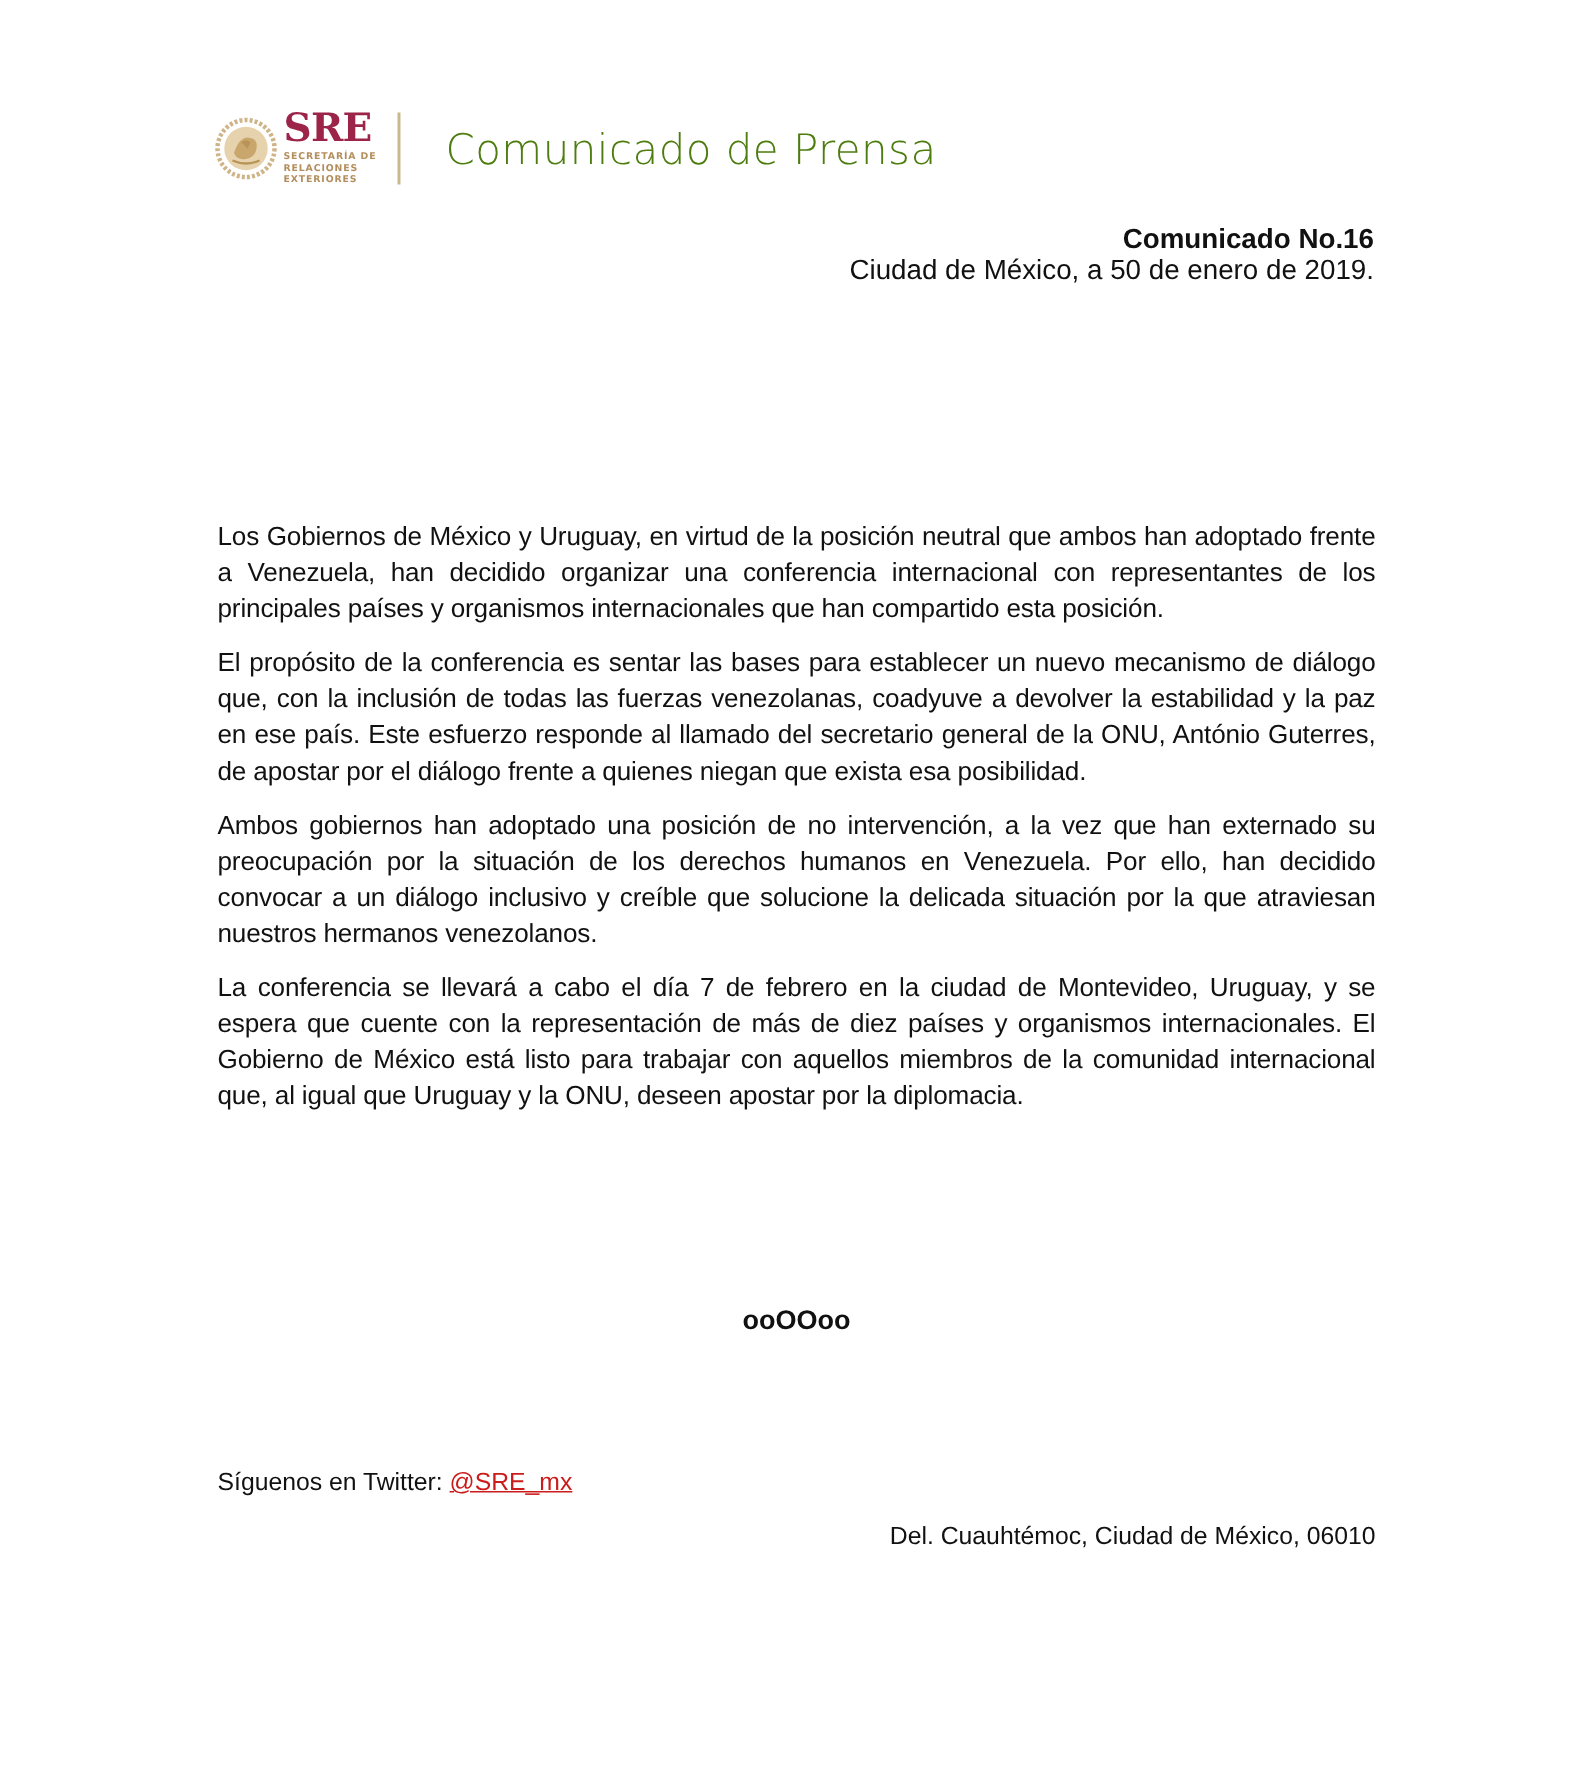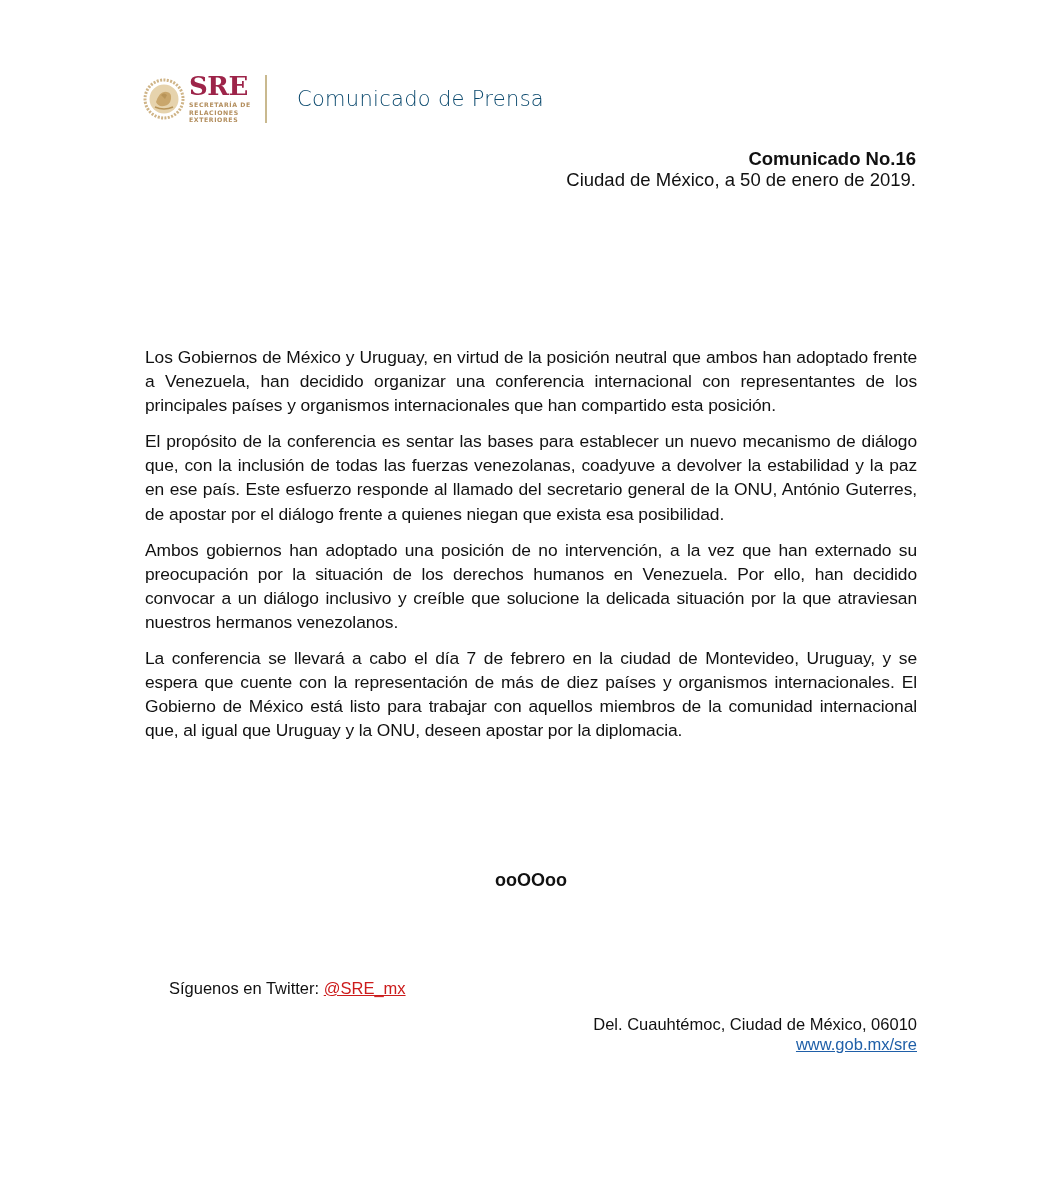--- a/index.html
+++ b/index.html
@@ -52,22 +52,22 @@
     }
     .divider {
       width: 2px;
       height: 48px;
       background: #c9b98f;
       margin-right: 30px;
     }
     .press-label {
       font-family: "DejaVu Sans", sans-serif;
       font-weight: 300;
-      font-size: 21px;
-      color: #0c4a6e;
+      font-size: 28px;
+      color: #4d7c0f;
       letter-spacing: 0.3px;
     }
     .meta {
       position: absolute;
       right: 130px;
       top: 148px;
       text-align: right;
       font-size: 18.5px;
       line-height: 21px;
     }
@@ -103,21 +103,20 @@
       top: 870px;
       text-align: center;
       font-weight: bold;
       font-size: 18px;
     }
     .follow {
       position: absolute;
       left: 145px;
       top: 979px;
       font-size: 16.5px;
-      margin-left: 24px;
     }
     .follow a {
       color: #cc1b1b;
       text-decoration: underline;
     }
     .address {
       position: absolute;
       right: 129px;
       top: 1015px;
       text-align: right;
@@ -168,14 +167,13 @@
 </div>
 
 <div class="separator">ooOOoo</div>
 
 <div class="follow">
   <span>Síguenos en Twitter: </span><a>@SRE_mx</a>
 </div>
 
 <div class="address">
   <div>Del. Cuauhtémoc, Ciudad de México, 06010</div>
-  <div><a>www.gob.mx/sre</a></div>
 </div>
 
 </body></html>

